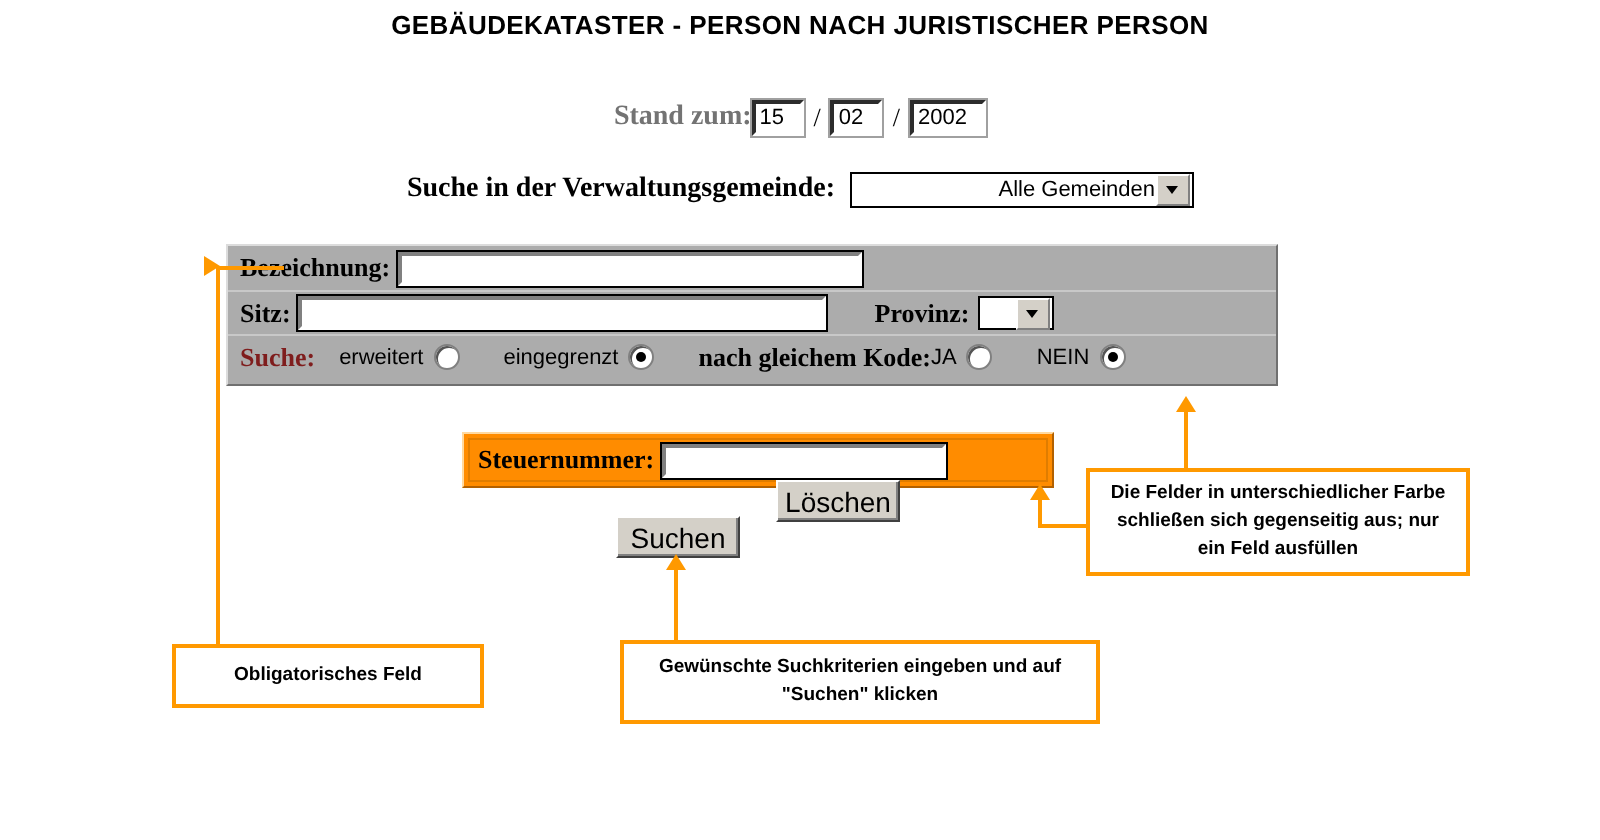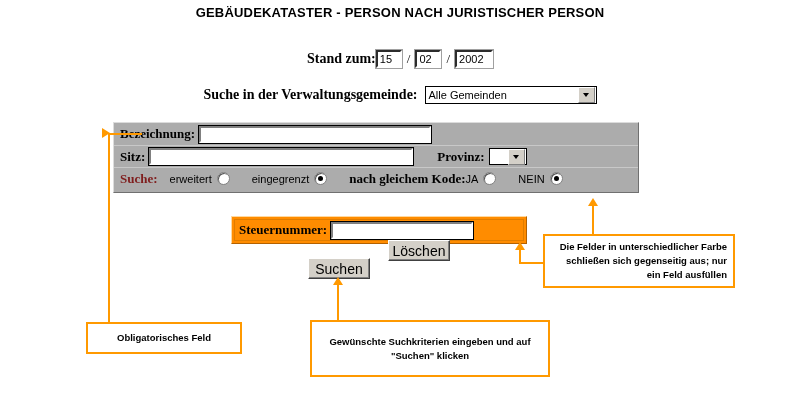--- a/index.html
+++ b/index.html
@@ -41,21 +41,21 @@
     top: 50px;
     width: 800px;
     display: flex;
     justify-content: center;
     align-items: center;
   }
   .stand-label {
     font-family: "Liberation Serif", serif;
     font-size: 14px;
     font-weight: bold;
-    color: #000000;
+    color: #737373;
     margin-right: 0;
   }
   .date-box {
     box-sizing: border-box;
     height: 18px;
     background: #ffffff;
     border: 2px inset #d4d0c8;
     border-top-color: #808080;
     border-left-color: #808080;
     border-right-color: #ffffff;
@@ -96,20 +96,21 @@
   }
   .vg-select {
     box-sizing: border-box;
     width: 172px;
     height: 18px;
     background: #ffffff;
     border: 1px solid #000000;
     position: relative;
     display: flex;
     align-items: center;
+    text-align: right;
   }
   .vg-select .sel-text {
     font-family: "Liberation Sans", sans-serif;
     font-size: 11px;
     color: #000000;
     padding-left: 3px;
     flex: 1;
     white-space: nowrap;
     overflow: hidden;
   }
@@ -312,33 +313,32 @@
     font-weight: bold;
     color: #000000;
     line-height: 1.45;
     padding: 4px 6px;
   }
   .callout-right {
     left: 543px;
     top: 234px;
     width: 192px;
     height: 54px;
-    text-align: right;
   }
   .callout-left {
     left: 86px;
     top: 322px;
     width: 156px;
     height: 32px;
   }
   .callout-center {
     left: 310px;
     top: 320px;
     width: 240px;
-    height: 57px;
+    height: 42px;
   }
 
   
   .ln {
     position: absolute;
     background: #ff9900;
   }
   .arrow-up {
     position: absolute;
     width: 0; height: 0;

